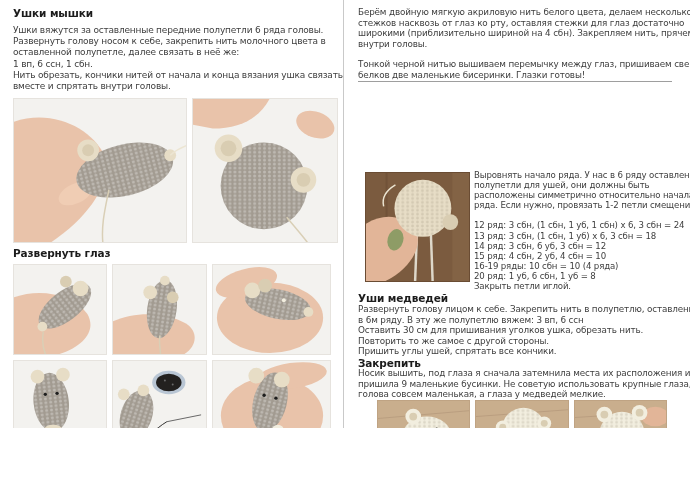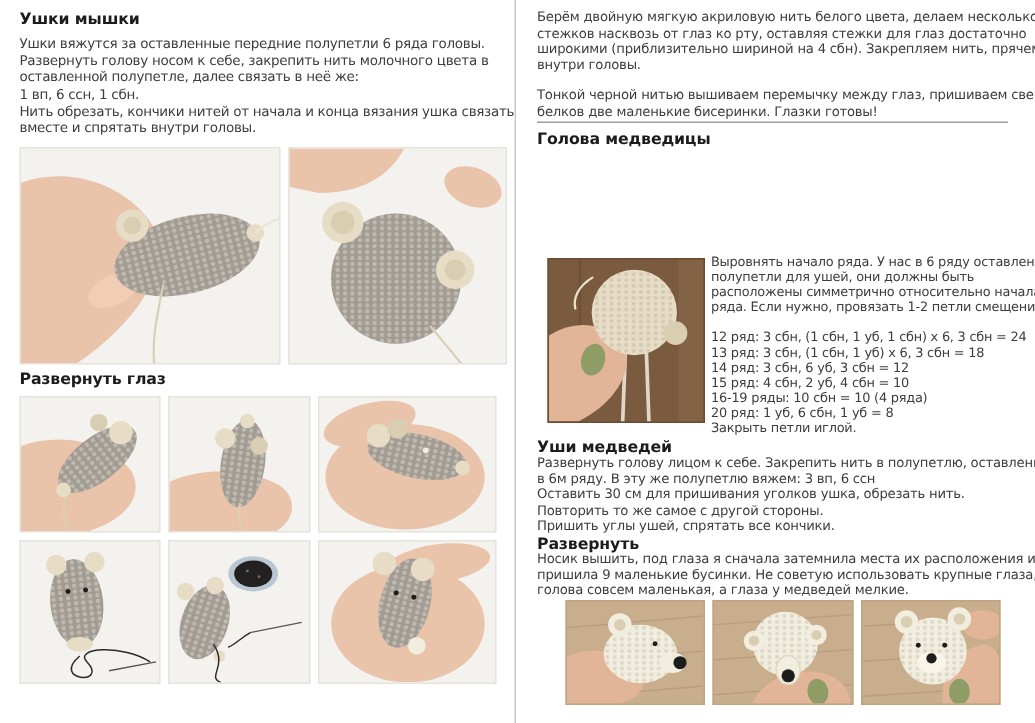--- a/index.html
+++ b/index.html
@@ -1,17 +1,17 @@
 <!DOCTYPE html>
 <html style="--page-bg: #ffffff; --divider: #c9c9c9; --text: #3d3d3d; --heading: #1c1c1c; --rule: #9e9e9e; --photo-bg: #f3f2ef; --photo-border: #e6e3de; --yarn-grey: #a29b91; --yarn-cream: #e7ddc6; --skin: #e9c3aa; --wood-light: #c9ae8d; --wood-dark: #7b5b3f; --nail-green: #8e9c66; --bead-black: #1d1d1d;"><head>
 <meta charset="utf-8">
 <style>
   html,body{margin:0;padding:0;background:#ffffff;}
   .screen{
-    position:relative;width:690px;height:482px;background:var(--page-bg,#fff);
+    position:relative;width:690px;height:428px;background:var(--page-bg,#fff);
     overflow:hidden;font-family:"DejaVu Sans","Liberation Sans",sans-serif;
   }
   .abs{position:absolute;}
   .h{font-weight:bold;font-size:10.5px;color:var(--heading,#1c1c1c);letter-spacing:-0.1px;white-space:pre;}
   .t{font-size:9px;letter-spacing:-0.2px;white-space:pre;color:var(--text,#3d3d3d);}
   .tr{font-size:8.8px;letter-spacing:-0.15px;white-space:pre;color:var(--text,#3d3d3d);}
   .ts{font-size:8.6px;letter-spacing:-0.15px;white-space:pre;color:var(--text,#3d3d3d);}
   .lh11{line-height:11.2px;}
   .lh106{line-height:10.6px;}
   .lh102{line-height:10.2px;}
@@ -181,21 +181,20 @@
 
   <div class="abs tr lh106" style="left:358px;top:7px">Берём двойную мягкую акриловую нить белого цвета, делаем несколько
 стежков насквозь от глаз ко рту, оставляя стежки для глаз достаточно
 широкими (приблизительно шириной на 4 сбн). Закрепляем нить, прячем
 внутри головы.</div>
   <div class="abs tr lh106" style="left:358px;top:59px">Тонкой черной нитью вышиваем перемычку между глаз, пришиваем сверху
 белков две маленькие бисеринки. Глазки готовы!</div>
 
   <div class="abs rule" style="left:358px;top:81px;width:314px"></div>
 
-  <div class="abs h" style="left:358px;top:87px">Голова медведицы</div>
 
   <div class="abs ph darkwood" style="left:365px;top:172px;width:105px;height:110px">
     <svg viewBox="0 0 105 110" preserveAspectRatio="none">
       <rect x="20" y="0" width="2" height="110" fill="#6a4c33" opacity="0.6"></rect>
       <rect x="88" y="0" width="17" height="110" fill="#8a6a4b" opacity="0.55"></rect>
       <line class="s-knitneedle" x1="52" y1="60" x2="50" y2="112"></line>
       <line class="s-knitneedle" x1="66" y1="58" x2="68" y2="112"></line>
       <path class="f-skin2" d="M-5,55 C15,40 35,42 48,55 C60,68 50,95 20,110 L-5,110 Z"></path>
       <ellipse class="f-nail" cx="30" cy="68" rx="8" ry="11" transform="rotate(15 30 68)"></ellipse>
       <circle class="f-cream" cx="58" cy="36" r="29"></circle>
@@ -218,21 +217,21 @@
 20 ряд: 1 уб, 6 сбн, 1 уб = 8
 Закрыть петли иглой.</div>
 
   <div class="abs h" style="left:358px;top:292px">Уши медведей</div>
   <div class="abs tr lh106" style="left:358px;top:304px">Развернуть голову лицом к себе. Закрепить нить в полупетлю, оставленную
 в 6м ряду. В эту же полупетлю вяжем: 3 вп, 6 ссн
 Оставить 30 см для пришивания уголков ушка, обрезать нить.
 Повторить то же самое с другой стороны.
 Пришить углы ушей, спрятать все кончики.</div>
 
-  <div class="abs h" style="left:358px;top:357px">Развернуть</div>
+  <div class="abs h" style="left:358px;top:357px">Закрепить</div>
   <div class="abs tr lh106" style="left:358px;top:368px">Носик вышить, под глаза я сначала затемнила места их расположения и
 пришила 9 маленькие бусинки. Не советую использовать крупные глаза,
 голова совсем маленькая, а глаза у медведей мелкие.</div>
 
   <div class="abs row" style="left:377px;top:400px">
     <div class="ph wood" style="width:93px;height:70px">
       <svg viewBox="0 0 93 70" preserveAspectRatio="none">
         <line class="s-plank" x1="0" y1="18" x2="93" y2="10"></line>
         <line class="s-plank" x1="0" y1="42" x2="93" y2="34"></line>
         <line class="s-plank" x1="0" y1="66" x2="93" y2="58"></line>

